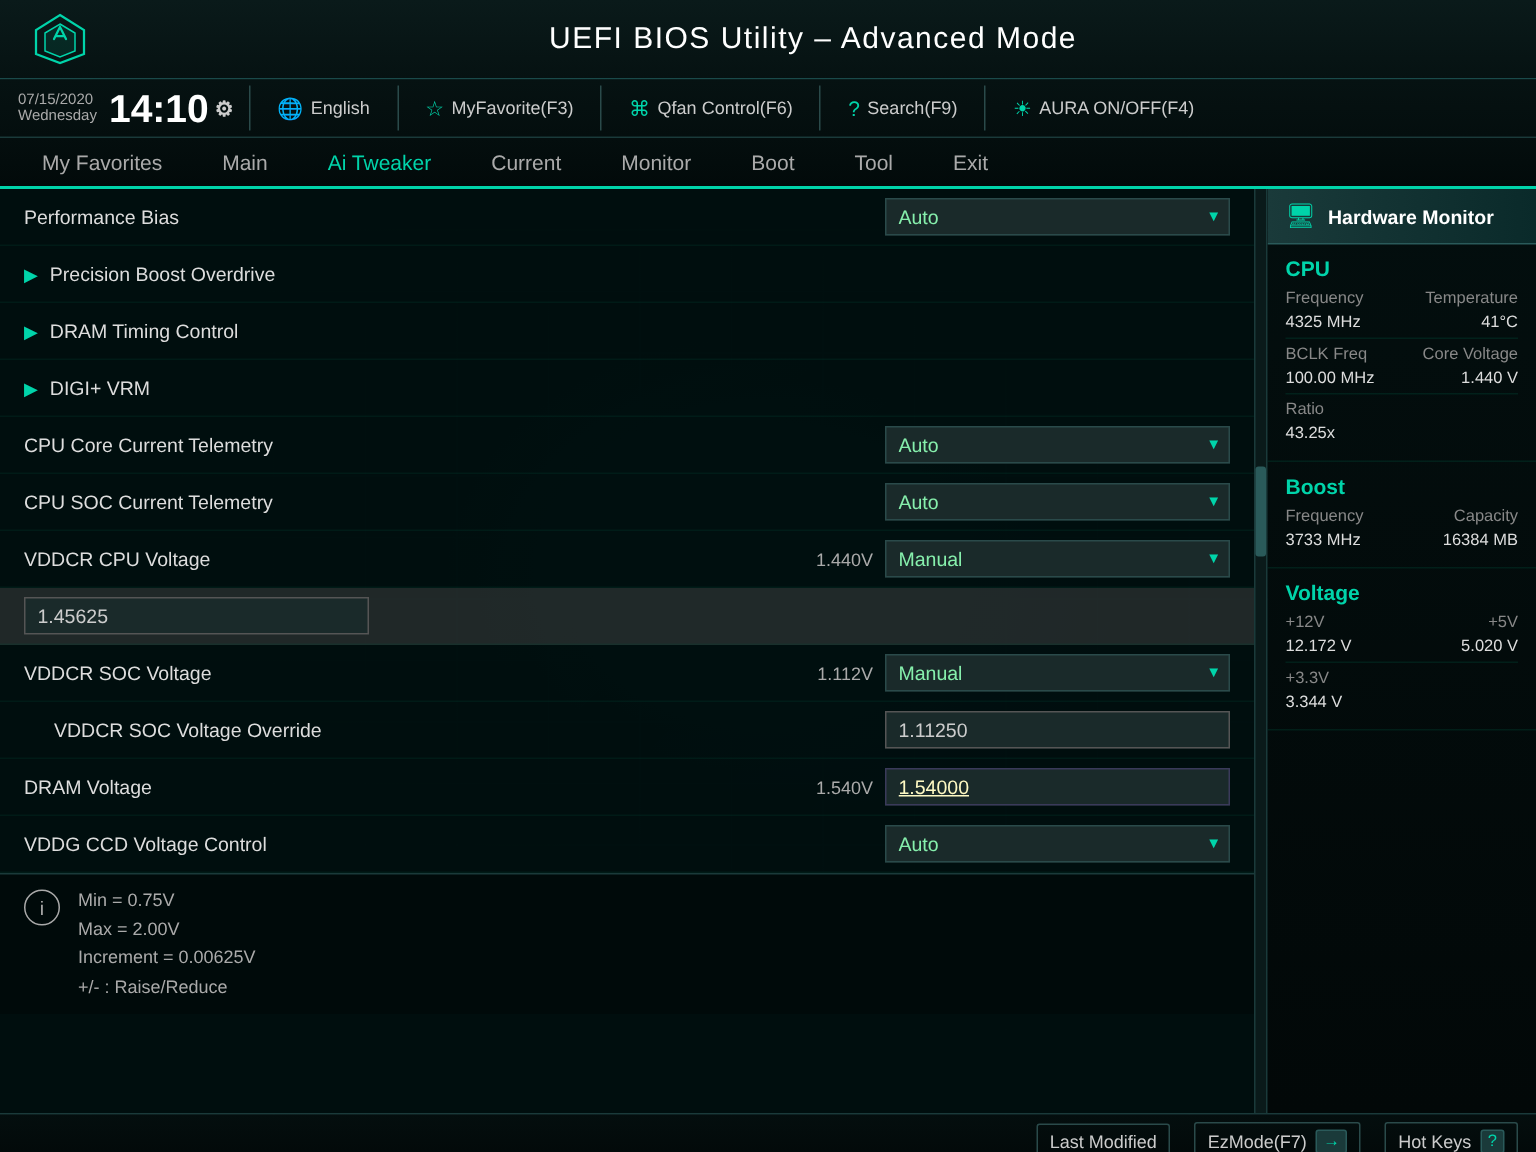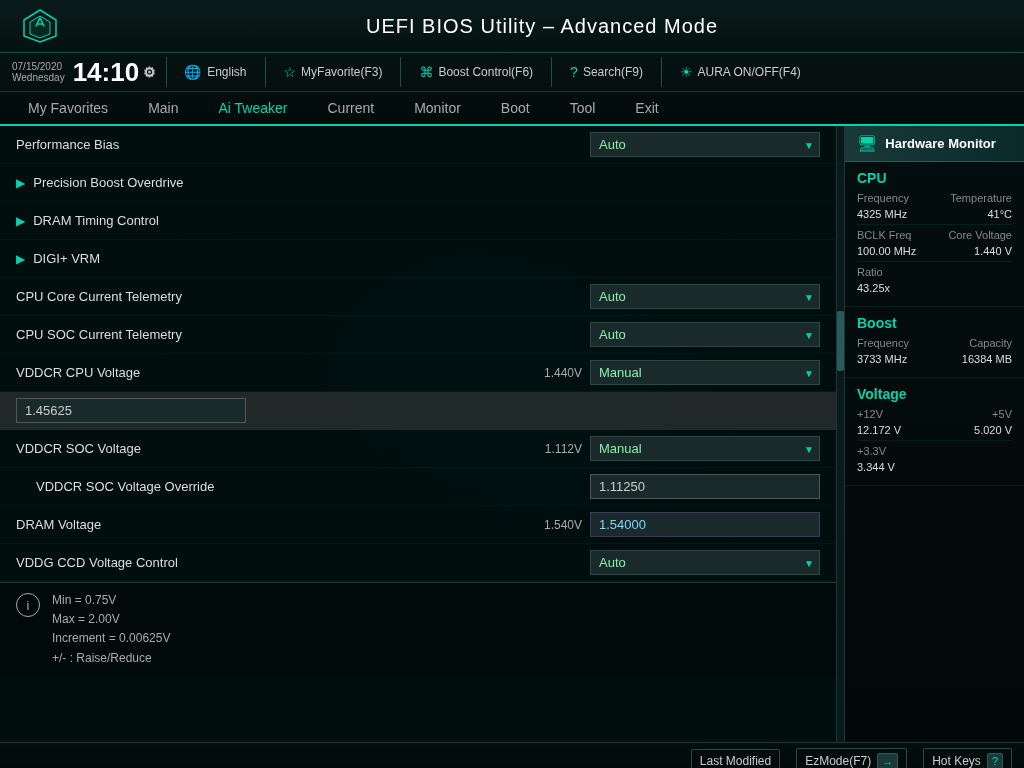--- a/index.html
+++ b/index.html
@@ -241,22 +241,23 @@
       font-size: 13px;
       padding: 4px 8px;
       min-width: 230px;
       outline: none;
     }
     .setting-input.highlighted-input {
       border-color: #555;
       color: #ccc;
     }
     .setting-input.pink-input {
-      color: #7dd3fc;
+      color: #fef9c3;
       border-color: #3a3a5a;
+      text-decoration: underline;
     }
 
     
     .info-box {
       background: rgba(0,10,10,0.9);
       padding: 8px 16px;
       border-top: 1px solid #1a3a3a;
       display: flex;
       gap: 12px;
       align-items: flex-start;
@@ -416,21 +417,21 @@
     <span>English</span>
   </div>
   <div class="divider-v"></div>
   <div class="topbar-btn">
     <span class="icon">☆</span>
     <span>MyFavorite(F3)</span>
   </div>
   <div class="divider-v"></div>
   <div class="topbar-btn">
     <span class="icon">⌘</span>
-    <span>Boost Control(F6)</span>
+    <span>Qfan Control(F6)</span>
   </div>
   <div class="divider-v"></div>
   <div class="topbar-btn">
     <span class="icon">?</span>
     <span>Search(F9)</span>
   </div>
   <div class="divider-v"></div>
   <div class="topbar-btn">
     <span class="icon">☀</span>
     <span>AURA ON/OFF(F4)</span>

